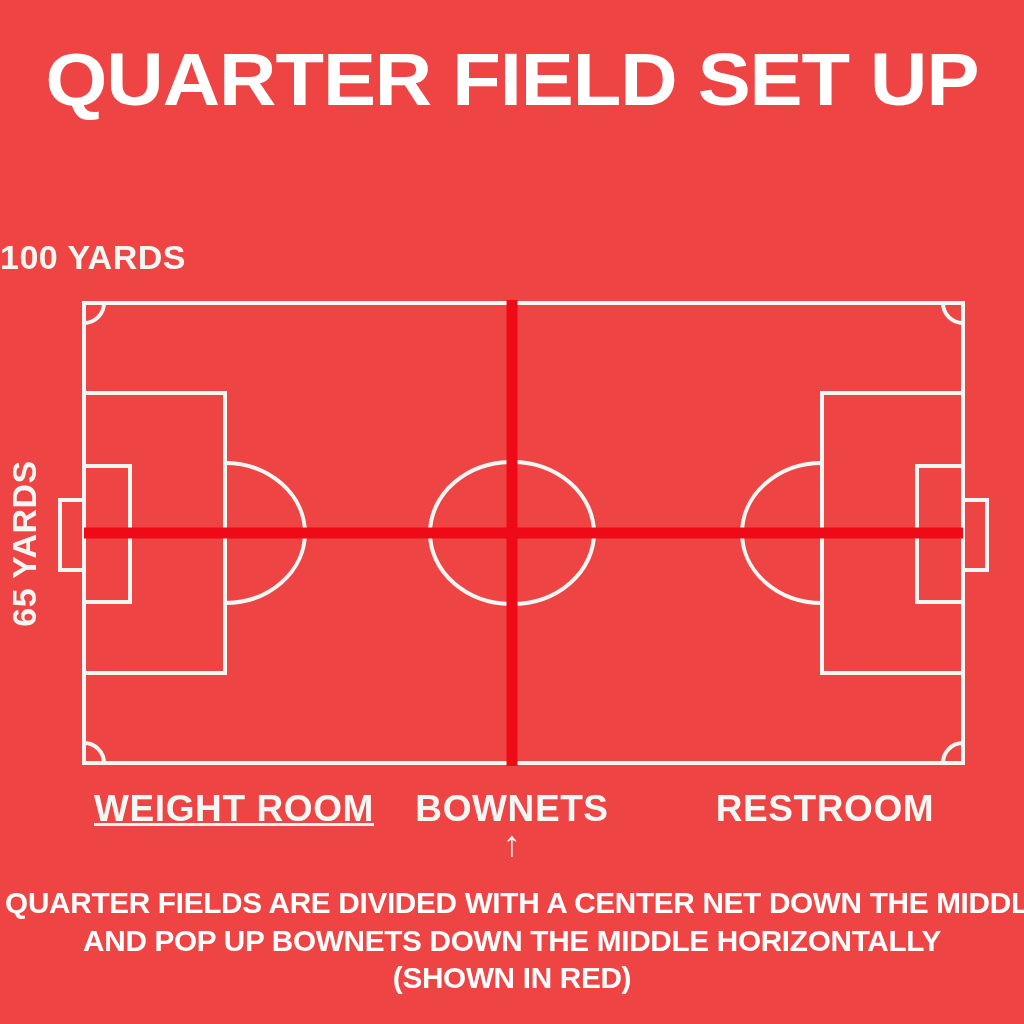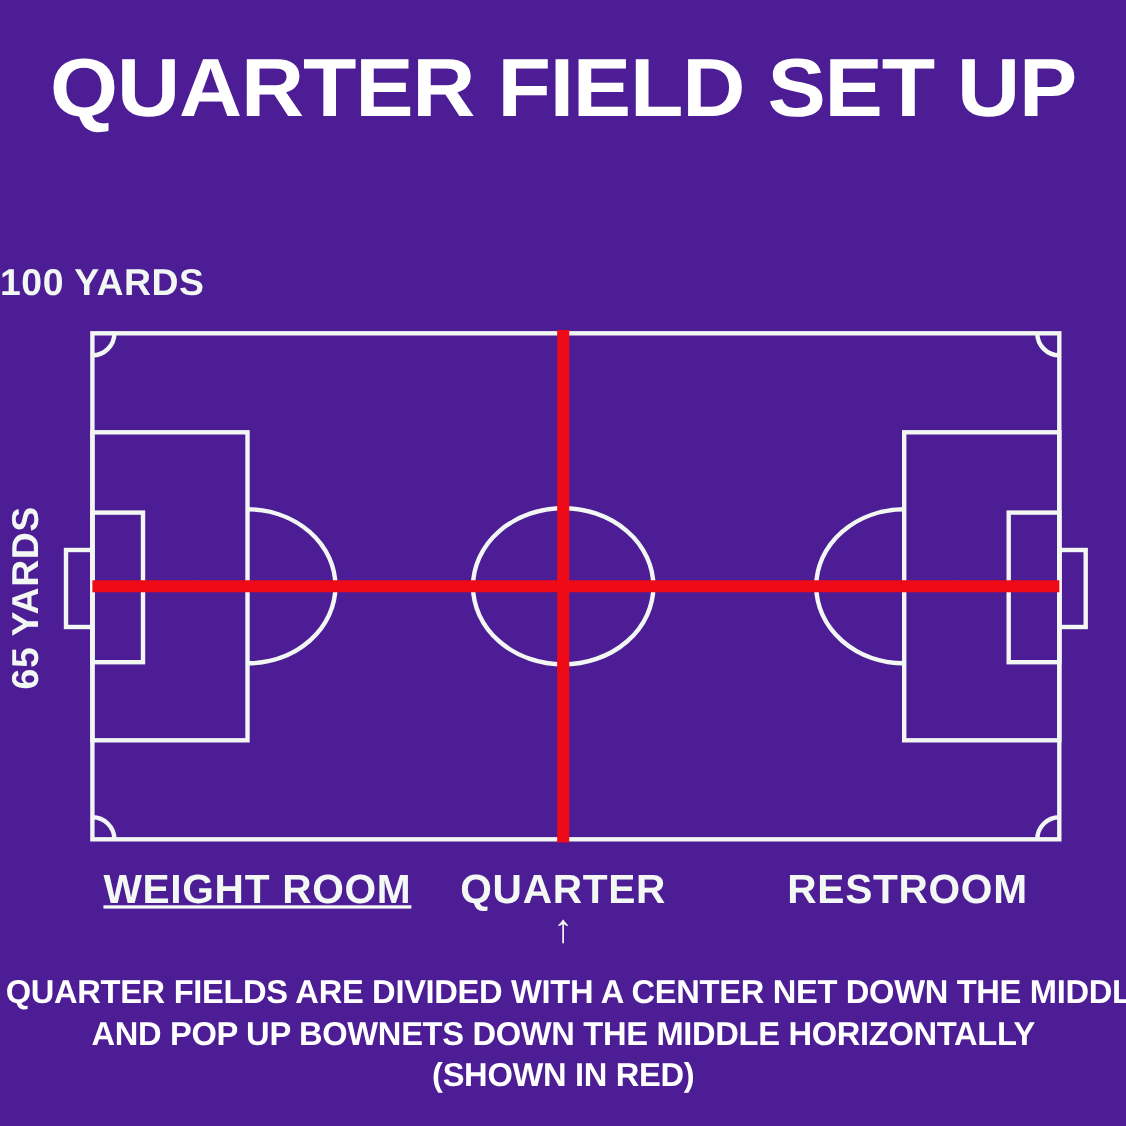--- a/index.html
+++ b/index.html
@@ -5,21 +5,21 @@
 <style>
   html, body {
     margin: 0;
     padding: 0;
     background: #3a7140;
   }
   #page {
     position: relative;
     width: 1024px;
     height: 1024px;
-    background: #4c1d95;
+    background: #ef4444;
     overflow: hidden;
     font-family: "Liberation Sans", sans-serif;
     -webkit-font-smoothing: antialiased;
   }
 
   
   .title {
     position: absolute;
     left: 0;
     top: 42px;
@@ -161,21 +161,21 @@
     <circle cx="512" cy="533" r="5" fill="#f2f7f3"></circle>
 
     <g>
       <line x1="512" y1="300" x2="512" y2="766" stroke="#ee0a16" stroke-width="11"></line>
       <line x1="84" y1="533" x2="963" y2="533" stroke="#ee0a16" stroke-width="11"></line>
     </g>
   </svg>
 
   <div class="zone-label zone-weight">WEIGHT ROOM</div>
 
-  <div class="zone-label zone-entr">QUARTER</div>
+  <div class="zone-label zone-entr">BOWNETS</div>
 
   <div class="entr-arrow">↑</div>
 
   <div class="zone-label zone-rest">RESTROOM</div>
 
   <div class="caption">
     <span class="line">QUARTER FIELDS ARE DIVIDED WITH A CENTER NET DOWN THE MIDDLE</span>
     <span class="line">AND POP UP BOWNETS DOWN THE MIDDLE HORIZONTALLY</span>
     <span class="line">(SHOWN IN RED)</span>
   </div>

